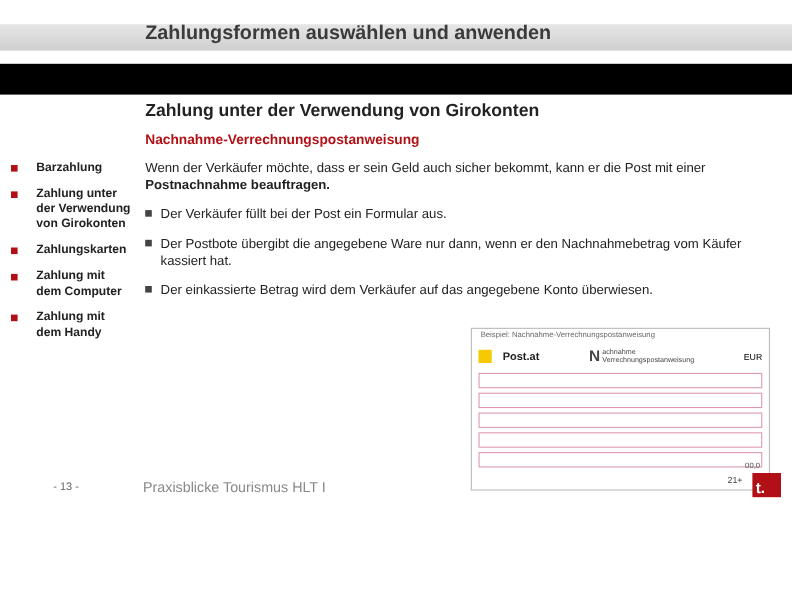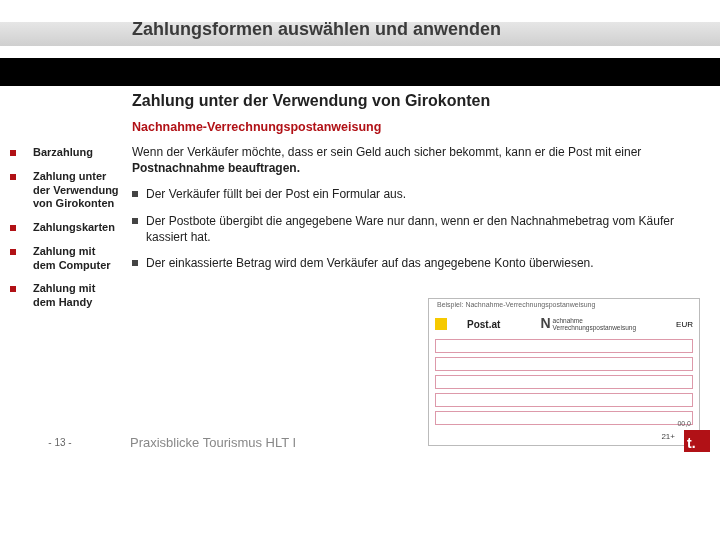--- a/index.html
+++ b/index.html
@@ -18,21 +18,21 @@
   .bullet { display:flex; font-size:12px; color:#222; line-height:1.35; margin-bottom:10px; }
   .bullet .sq { width:6px; height:6px; background:#444; margin-top:5px; margin-right:8px; flex-shrink:0; }
   .sidebar { position:absolute; left:10px; top:146px; width:110px; }
   .nav-item { display:flex; font-size:11px; font-weight:bold; color:#222; line-height:1.25; margin-bottom:10px;gap:12px; }
   .nav-item .sq { width:6px; height:6px; background:#b11116; margin-top:4px; margin-right:5px; flex-shrink:0; }
   .form-img { position:absolute; right:20px; top:298px; width:272px; height:148px;
     border:1px solid #bbb; background:#fff; }
   .form-img .cap { position:absolute; top:2px; left:8px; font-size:7px; color:#666; }
   .form-img .hdr { position:absolute; top:14px; left:6px; right:6px; height:22px;
     display:flex; align-items:center; justify-content:space-between; }
-  .hdr .post { font-size:10px; font-weight:bold; color:#222; display:flex; align-items:center; gap:20px; }
+  .hdr .post { font-size:10px; font-weight:bold; color:#222; display:flex; align-items:center; gap:10px; }
   .hdr .post .y { width:12px; height:12px; background:#f6c900; }
   .hdr .mid { font-size:6.5px; color:#444; text-align:center; line-height:1.1; }
   .hdr .mid .nbig { font-size:14px; font-weight:bold; display:inline-block; vertical-align:middle; margin-right:2px; }
   .hdr .eur { font-size:8px; font-weight:normal;text-align:right; }
   .form-row { position:absolute; left:6px; right:6px; height:14px; border:1px solid #d9a; }
   .r1{top:40px}.r2{top:58px}.r3{top:76px}.r4{top:94px}.r5{top:112px}
   .form-img .tot { position:absolute; right:8px; bottom:18px; font-size:7px; color:#555; }
   .form-img .bot { position:absolute; right:24px; bottom:4px; font-size:8px; color:#444; }
   .footer { position:absolute; left:0; right:0; bottom:0; height:28px; display:flex; align-items:center; }
   .pagenum { width:120px; text-align:center; font-size:10px; color:#666; }

